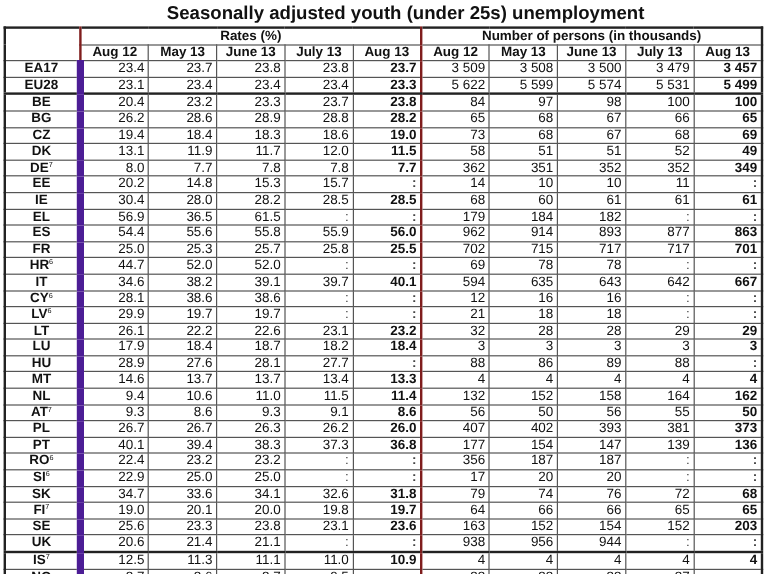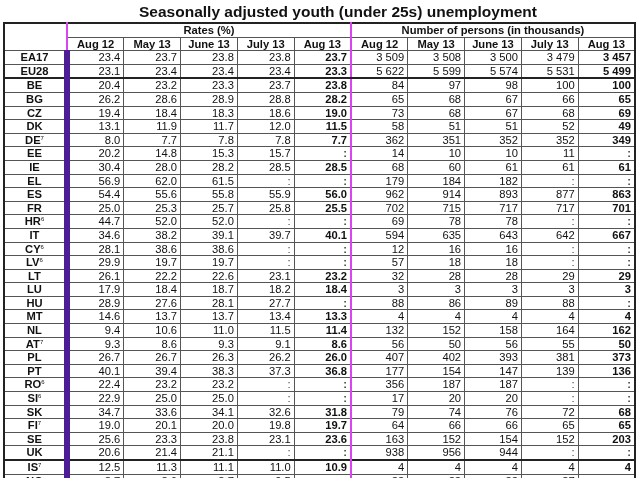--- a/index.html
+++ b/index.html
@@ -4,21 +4,21 @@
 <style>
   html, body { margin:0; padding:0; background:#ffffff; }
   body { width:640px; height:478px; overflow:hidden; font-family:"Liberation Sans", sans-serif; color:#111; }
   .title { text-align:center; font-weight:bold; font-size:15.5px; height:40px; line-height:24px; margin:0; padding-left:36px; }
   table { position:absolute; left:3px; top:22px; width:633px; border-collapse:collapse; font-size:11.2px; table-layout:fixed; border:2px solid #222; }
   td, th { border:1px solid #555; padding:0 3px; height:12.6px; line-height:12.6px; white-space:nowrap; overflow:hidden; }
   th { font-weight:bold; text-align:center; }
   td.num { text-align:right; }
   td.label { text-align:center; font-weight:bold; border-right:6px solid #4c1d95; }
   td.bold { font-weight:bold; }
-  .sepR { border-right:2px solid #d946ef;margin-left:44px; }
+  .sepR { border-right:2px solid #7f1d1d;margin-left:44px; }
   tr.thick-top td { border-top:2px solid #222; }
   tr.thick-bottom td { border-bottom:2px solid #222; }
   sup { font-size:6px; font-weight:normal; vertical-align:top; position:relative; top:-2px; }
   .colon { color:#444; }
 </style>
 </head>
 <body>
 
 <div class="title">Seasonally adjusted youth (under 25s) unemployment</div>
 
@@ -169,21 +169,21 @@
         <td class="num bold sepR">28.5</td>
         <td class="num">68</td>
         <td class="num">60</td>
         <td class="num">61</td>
         <td class="num">61</td>
         <td class="num bold">61</td>
       </tr>
       <tr>
         <td class="label"><span>EL</span></td>
         <td class="num">56.9</td>
-        <td class="num">62.0</td>
+        <td class="num">36.5</td>
         <td class="num">61.5</td>
         <td class="num colon">:</td>
         <td class="num bold sepR colon">:</td>
         <td class="num">179</td>
         <td class="num">184</td>
         <td class="num">182</td>
         <td class="num colon">:</td>
         <td class="num bold colon">:</td>
       </tr>
       <tr>
@@ -251,21 +251,21 @@
         <td class="num colon">:</td>
         <td class="num bold colon">:</td>
       </tr>
       <tr>
         <td class="label"><span>LV</span><sup>6</sup></td>
         <td class="num">29.9</td>
         <td class="num">19.7</td>
         <td class="num">19.7</td>
         <td class="num colon">:</td>
         <td class="num bold sepR colon">:</td>
-        <td class="num">57</td>
+        <td class="num">21</td>
         <td class="num">18</td>
         <td class="num">18</td>
         <td class="num colon">:</td>
         <td class="num bold colon">:</td>
       </tr>
       <tr>
         <td class="label"><span>LT</span></td>
         <td class="num">26.1</td>
         <td class="num">22.2</td>
         <td class="num">22.6</td>

